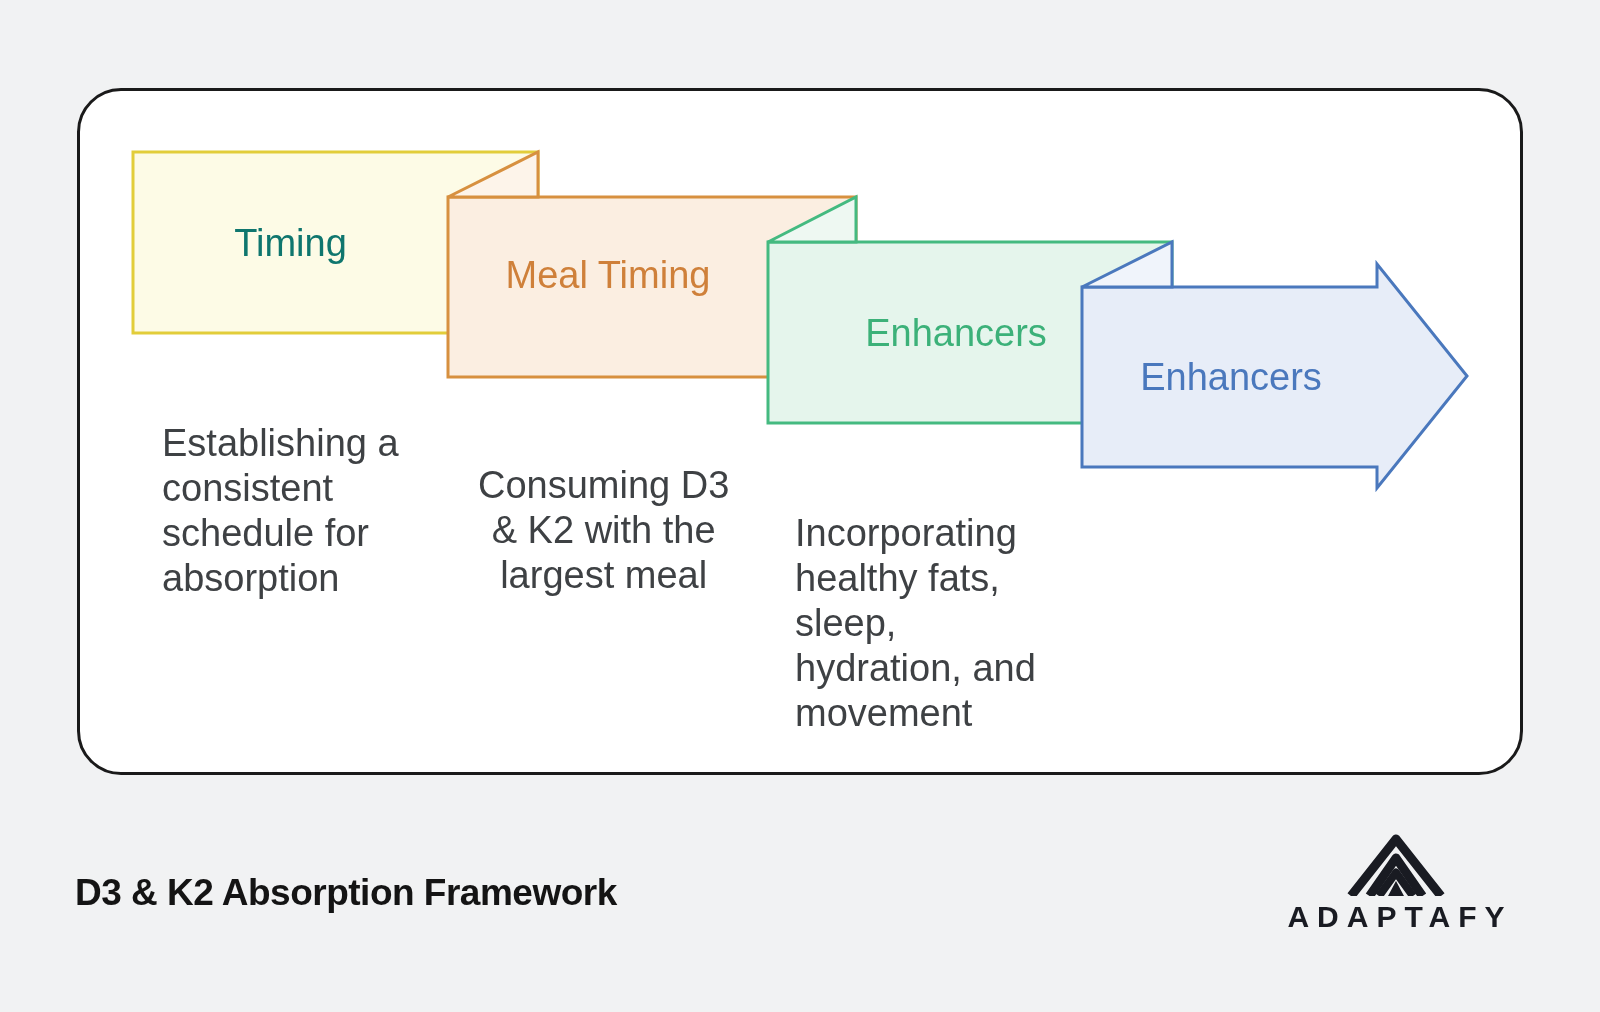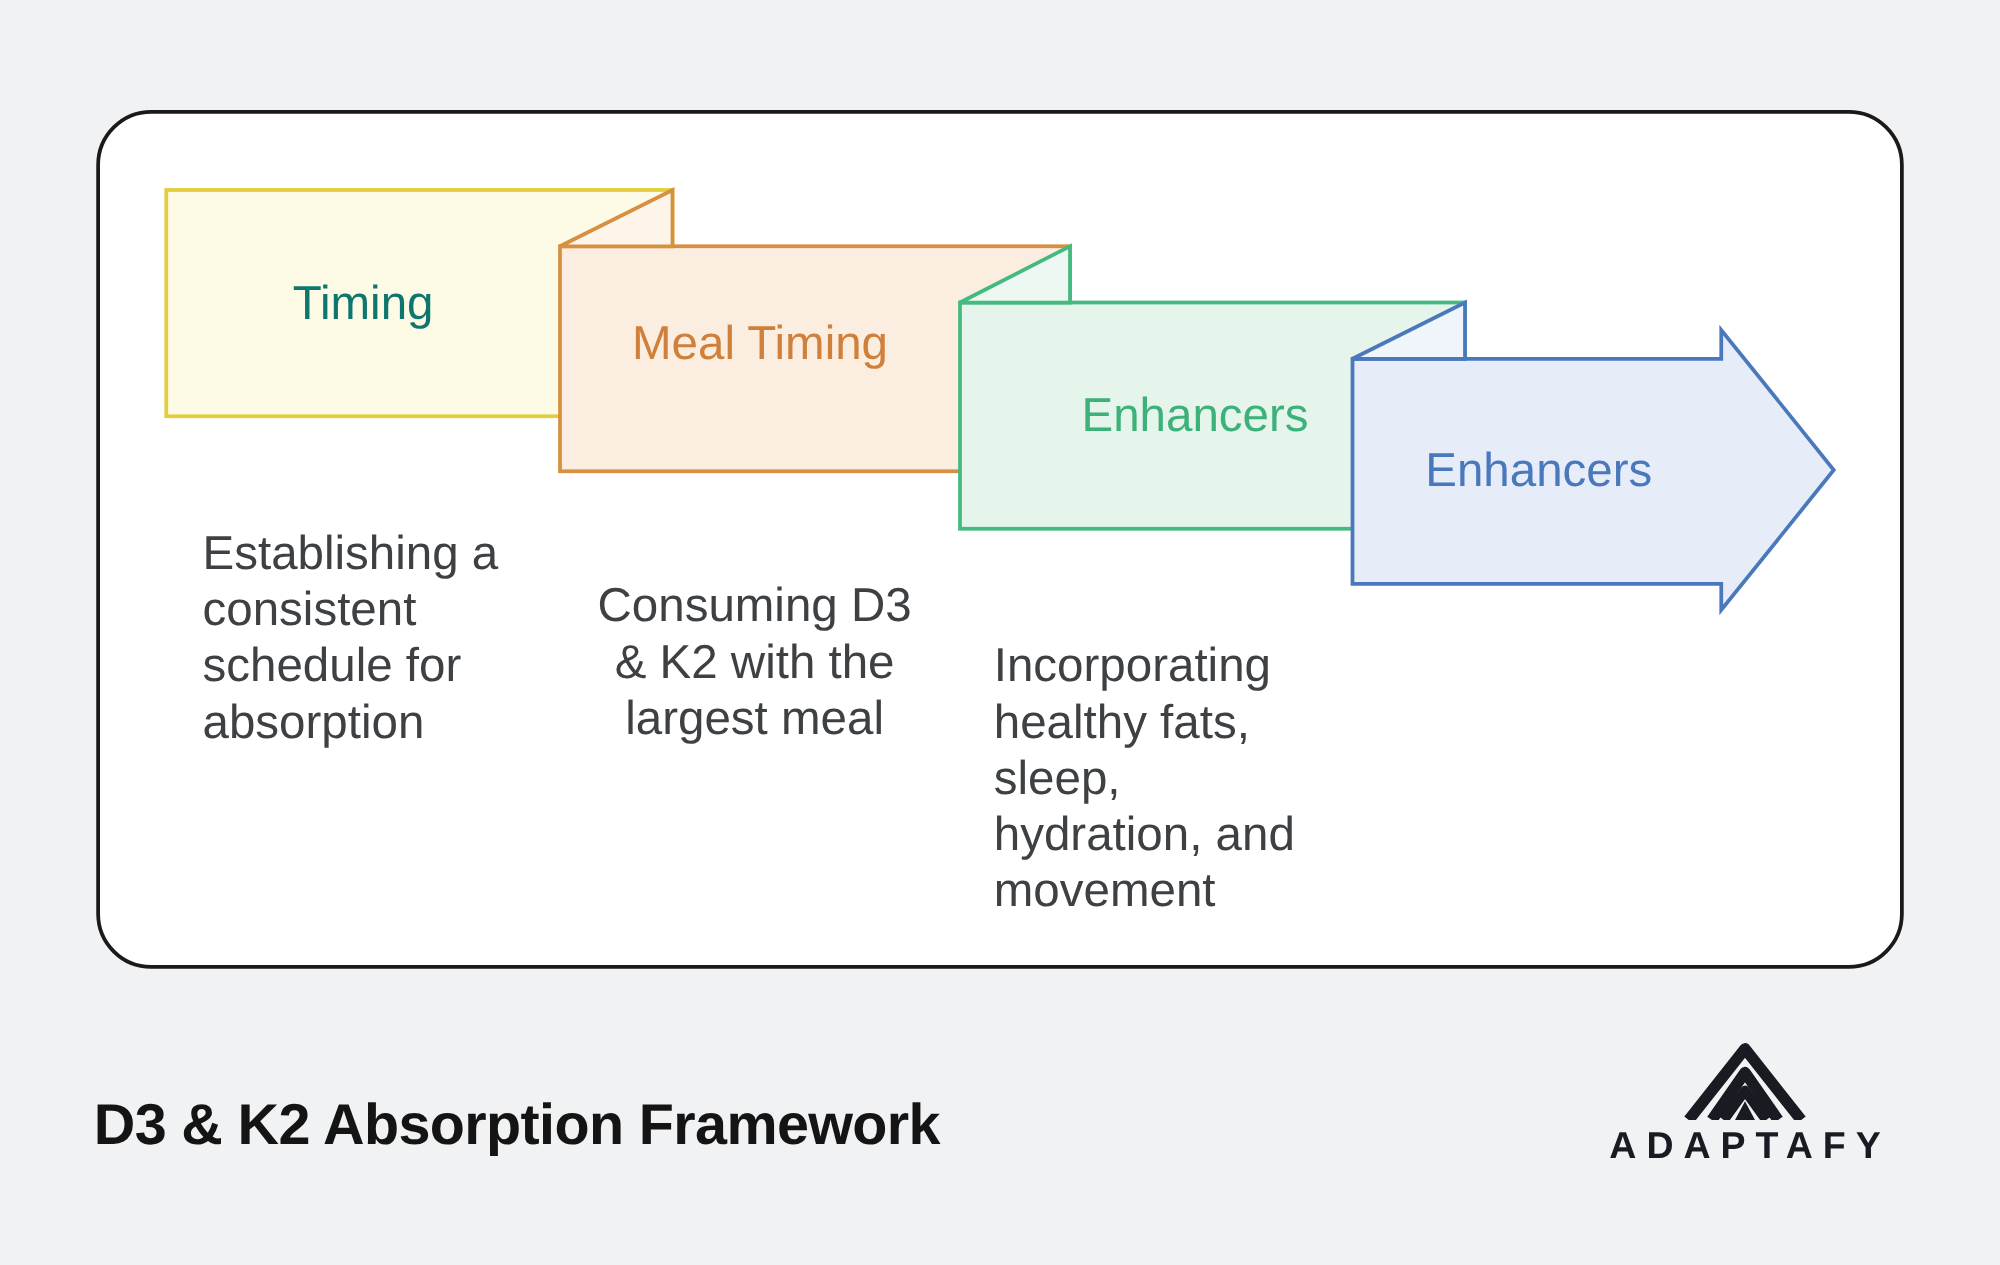--- a/index.html
+++ b/index.html
@@ -18,21 +18,21 @@
     position:absolute; display:flex; align-items:center; justify-content:center;
     font-size:38px; line-height:1; white-space:nowrap;
   }
   .banner-desc {
     position:absolute; font-size:38px; line-height:45px;
     white-space:pre-line;
     margin-top:44px;
   }
   .footer-title {
     position:absolute; left:75px; top:872px; margin:0;
-    font-size:46px; font-weight:bold; letter-spacing:-0.5px; white-space:nowrap;
+    font-size:37px; font-weight:bold; letter-spacing:-0.5px; white-space:nowrap;
   }
   .logo {
     position:absolute; left:1268px; top:830px; width:256px; text-align:center;
   }
   .logo-icon { display:block; margin:0 auto; }
   .brand-name {
     margin-top:4px; font-size:30px; font-weight:bold;
     letter-spacing:8px; margin-right:-8px; white-space:nowrap;
   }
 </style>

